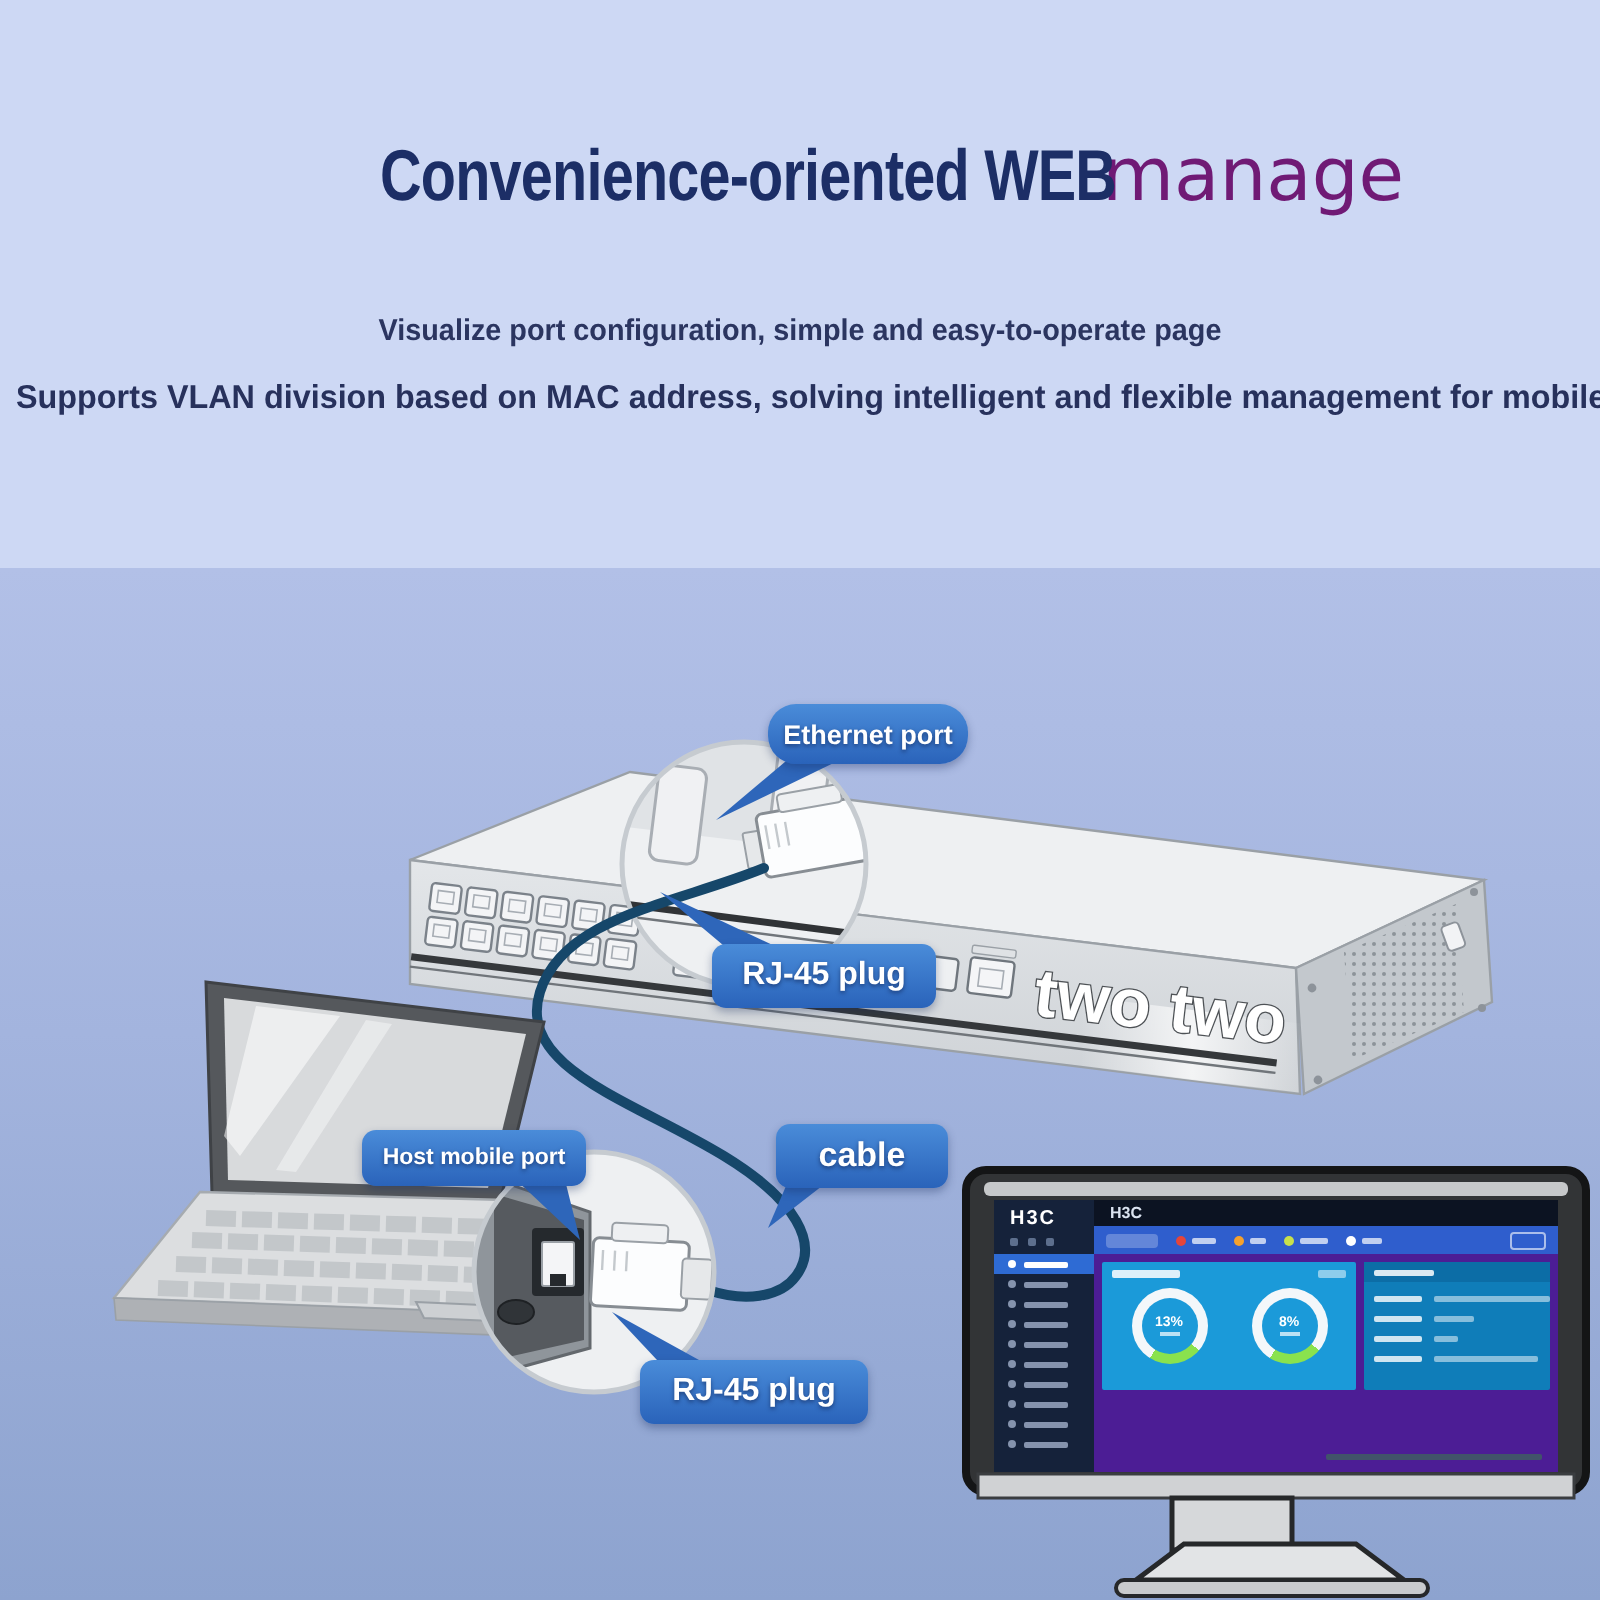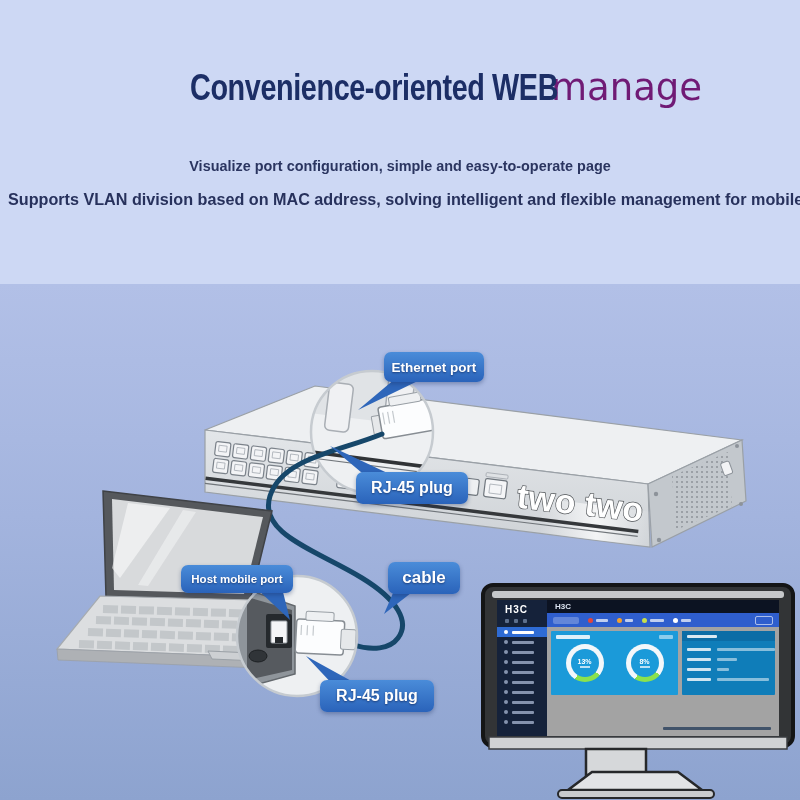--- a/index.html
+++ b/index.html
@@ -20,28 +20,28 @@
   .sub2{margin-top:16px;font-size:16.5px;font-weight:bold;color:#27315c;
         transform:scaleX(.98);white-space:nowrap;}
   
   svg.diagram{position:absolute;left:0;top:0;z-index:2;}
   
   .callout{position:absolute;z-index:3;display:flex;align-items:center;justify-content:center;
            background:linear-gradient(180deg,#4a8cd9 0%,#2a63ba 100%);
            color:#fff;font-weight:bold;border-radius:7px;
            text-shadow:0 1px 2px rgba(10,20,60,.55);
            box-shadow:0 2px 4px rgba(20,40,90,.35);white-space:nowrap;}
-  .c-ethernet{left:384px;top:352px;width:100px;height:30px;font-size:13.5px;}
+  .c-ethernet{left:384px;top:352px;width:100px;height:30px;font-size:13.5px;border-radius:14px;}
   .c-rj45-top{left:356px;top:472px;width:112px;height:32px;font-size:16px;}
-  .c-cable{left:388px;top:562px;width:72px;height:32px;font-size:17px;}
+  .c-cable{left:388px;top:562px;width:86px;height:32px;font-size:17px;}
   .c-host{left:181px;top:565px;width:112px;height:28px;font-size:11.5px;}
   .c-rj45-bot{left:320px;top:680px;width:114px;height:32px;font-size:16px;}
   
   .screen{position:absolute;left:497px;top:600px;width:282px;height:136px;z-index:3;
-          background:#a3a3a3;display:flex;overflow:hidden;}
+          background:#4c1d95;display:flex;overflow:hidden;}
   .sb{width:50px;background:#15223a;display:flex;flex-direction:column;flex-shrink:0;}
   .sb-logo{color:#fff;font-weight:bold;font-size:10px;letter-spacing:1px;padding:4px 0 2px 8px;}
   .sb-icons{display:flex;gap:5px;padding:2px 0 4px 8px;}
   .sb-icons i{width:4px;height:4px;background:#5d6f8d;border-radius:1px;}
   .mi{display:flex;align-items:center;gap:4px;height:10px;padding-left:7px;}
   .mi i{width:4px;height:4px;background:#8593ad;border-radius:50%;flex-shrink:0;}
   .mi b{width:22px;height:3px;background:#8593ad;border-radius:1px;}
   .mi.active{background:#2e6bd4;}
   .mi.active i,.mi.active b{background:#fff;}
   .scr-main{flex:1;display:flex;flex-direction:column;position:relative;}

